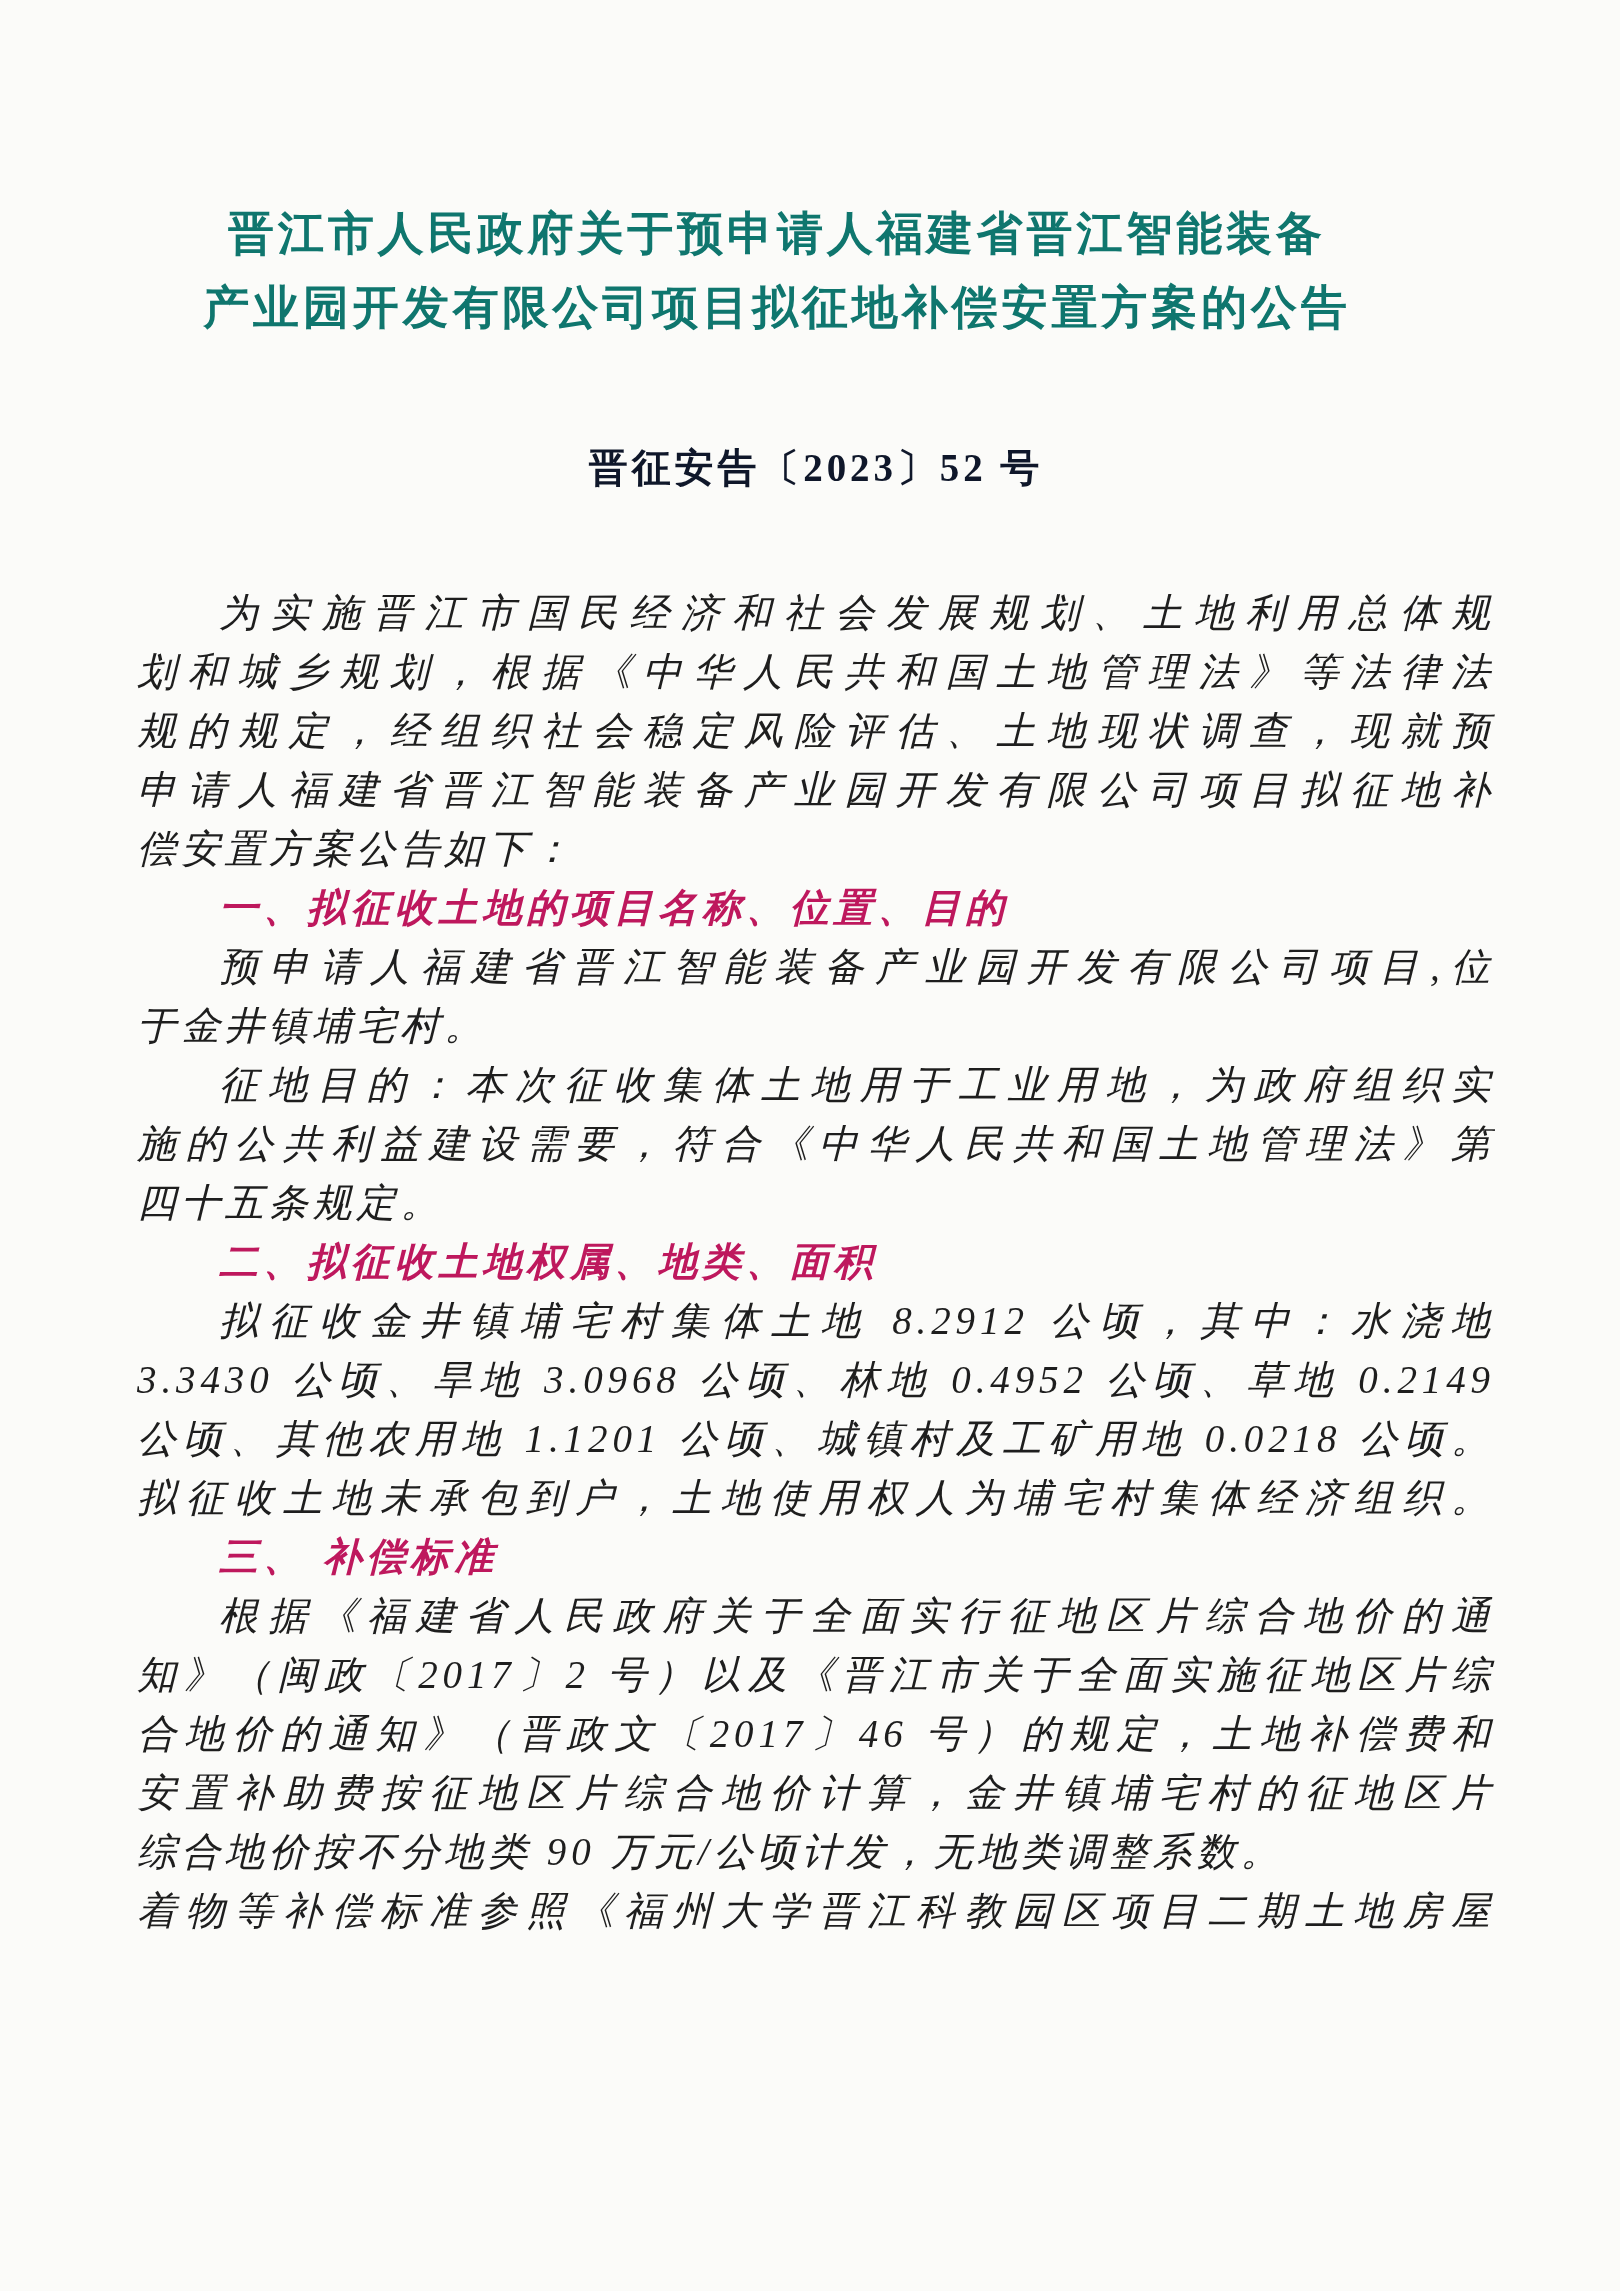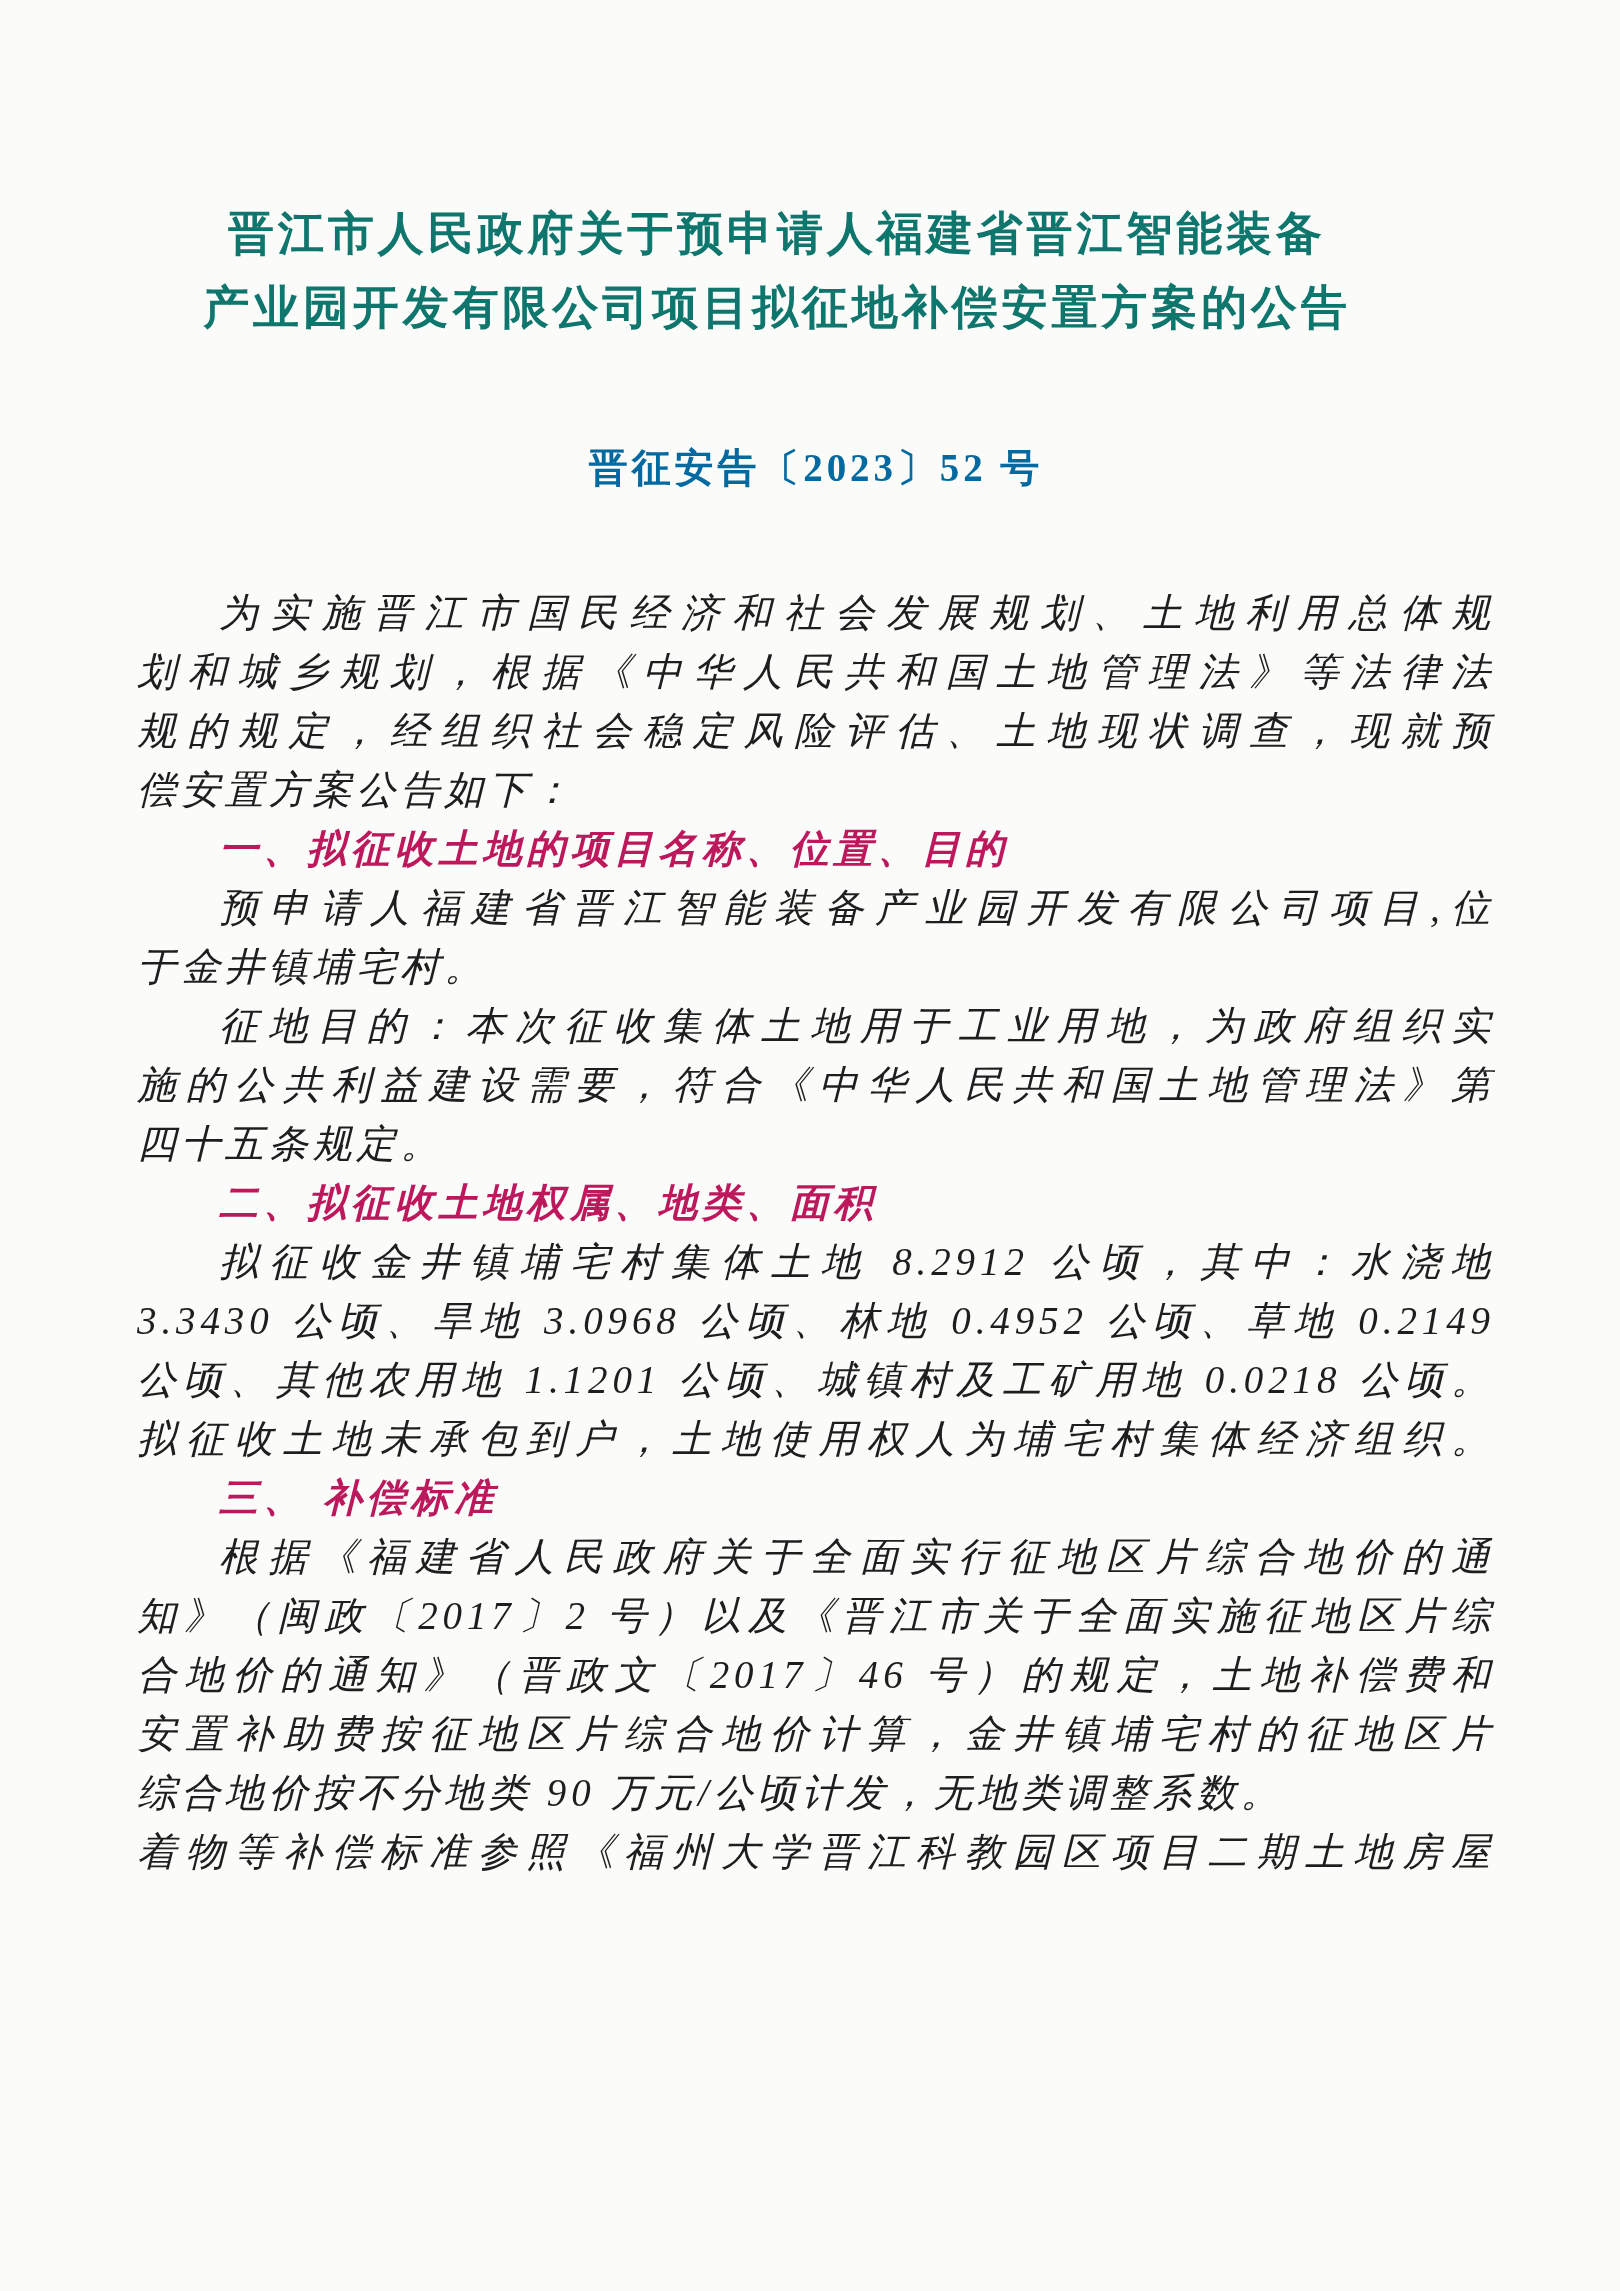--- a/index.html
+++ b/index.html
@@ -34,21 +34,21 @@
   .doc-number {
     position: absolute;
     top: 439px;
     left: 137px;
     width: 1358px;
     text-align: center;
     font-size: 39px;
     line-height: 57px;
     letter-spacing: 3.9px;
     font-weight: 600;
-    color: #0369a1;
+    color: #0f172a;
   }
   .doc-body {
     position: absolute;
     top: 583px;
     left: 137px;
     width: 1358px;
   }
   .body-line {
     height: 59px;
     line-height: 59px;
@@ -82,20 +82,21 @@
     <div>晋江市人民政府关于预申请人福建省晋江智能装备</div>
     <div>产业园开发有限公司项目拟征地补偿安置方案的公告</div>
   </div>
 
   <div class="doc-number">晋征安告〔2023〕52 号</div>
 
   <div class="doc-body">
       <div class="body-line indent fill">为实施晋江市国民经济和社会发展规划、土地利用总体规</div>
       <div class="body-line fill">划和城乡规划，根据《中华人民共和国土地管理法》等法律法</div>
       <div class="body-line fill">规的规定，经组织社会稳定风险评估、土地现状调查，现就预</div>
+      <div class="body-line fill">申请人福建省晋江智能装备产业园开发有限公司项目拟征地补</div>
       <div class="body-line">偿安置方案公告如下：</div>
       <div class="body-line indent bold">一、拟征收土地的项目名称、位置、目的</div>
       <div class="body-line indent fill">预申请人福建省晋江智能装备产业园开发有限公司项目,位</div>
       <div class="body-line">于金井镇埔宅村。</div>
       <div class="body-line indent fill">征地目的：本次征收集体土地用于工业用地，为政府组织实</div>
       <div class="body-line fill">施的公共利益建设需要，符合《中华人民共和国土地管理法》第</div>
       <div class="body-line">四十五条规定。</div>
       <div class="body-line indent bold">二、拟征收土地权属、地类、面积</div>
       <div class="body-line indent fill">拟征收金井镇埔宅村集体土地 8.2912 公顷，其中：水浇地</div>
       <div class="body-line fill">3.3430 公顷、旱地 3.0968 公顷、林地 0.4952 公顷、草地 0.2149</div>

